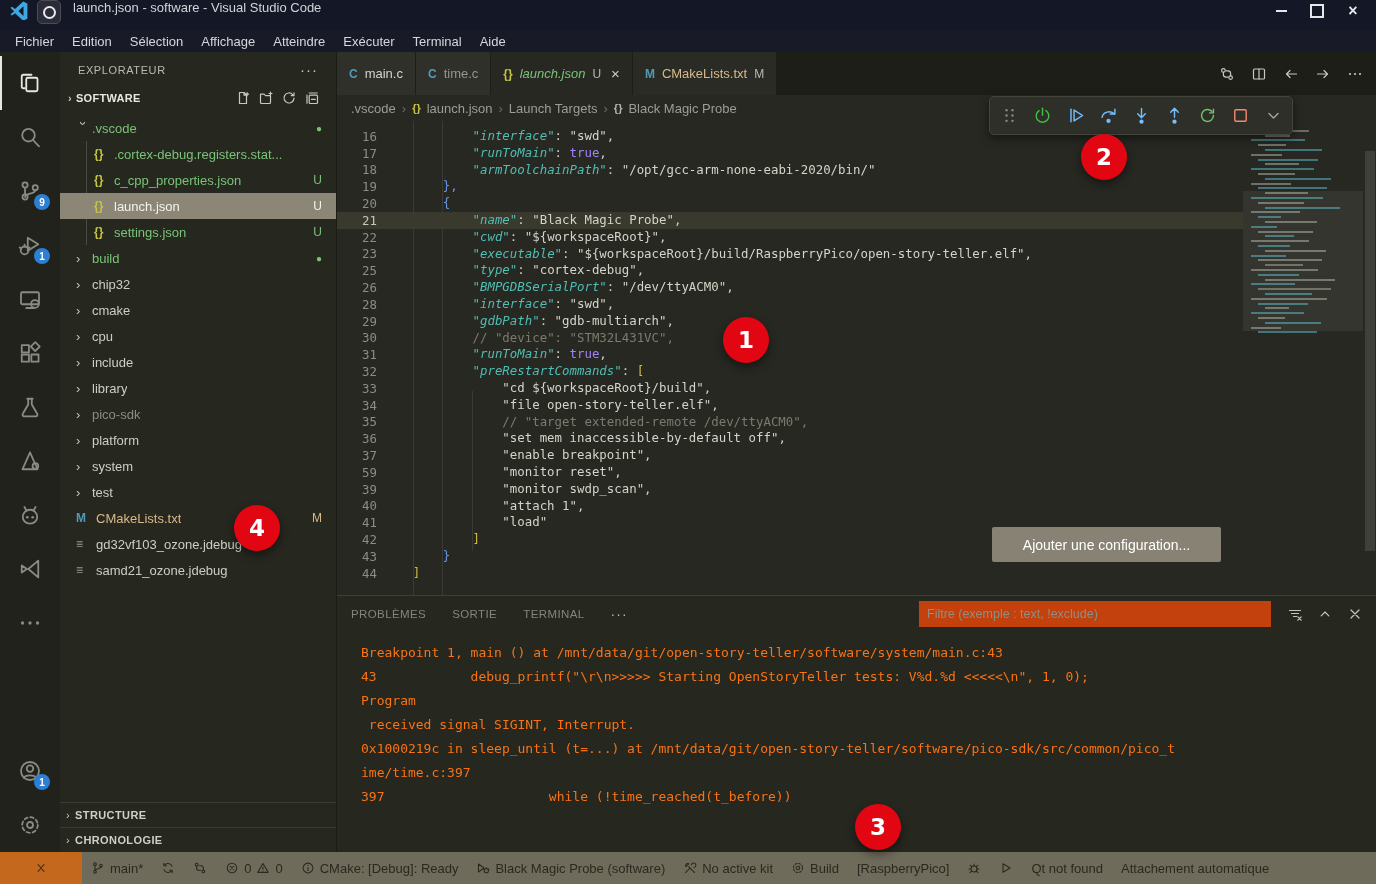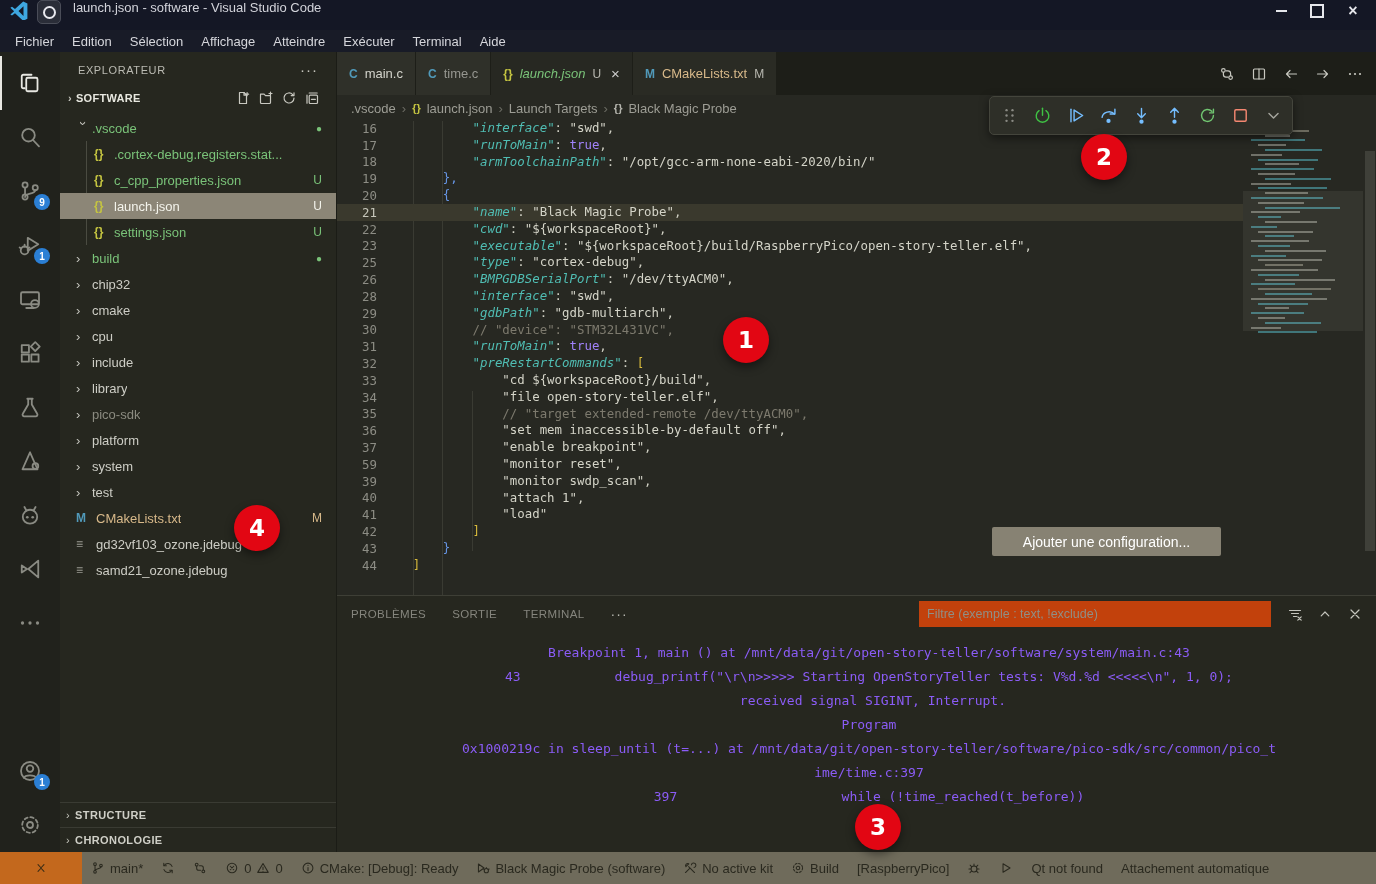--- a/index.html
+++ b/index.html
@@ -64,21 +64,21 @@
   .tab.modified .tlbl{color:#d8b98a;}
   .tab .gitb{color:#b9b9b1;font-size:12px;}
   .tab .closex{color:#cccccc;font-size:15px;margin-left:3px;}
   #editor-actions{margin-left:auto;display:flex;align-items:center;gap:16px;padding-right:14px;color:#c8c8c0;}
   #breadcrumb{position:absolute;left:0;top:43px;width:1040px;height:26px;display:flex;align-items:center;padding-left:14px;font-size:13px;color:#9d9d95;gap:6px;box-sizing:border-box;}
   .bc-sep{color:#6b6b63;}
   .bc-ico{font-weight:bold;font-size:11px;color:#c5c541;}
   .bc-ico.gray{color:#b5b5ae;}
   
   #editor{position:absolute;left:0;top:69px;width:1040px;height:474px;overflow:hidden;}
-  #code-rows{position:absolute;left:0;top:8px;width:906px;}
+  #code-rows{position:absolute;left:0;top:16px;width:906px;}
   .crow{display:flex;height:16.8px;align-items:center;}
   .crow.cur{background:#3a392d;}
   .crow .ln{width:40px;text-align:right;color:#8d8d85;font:12.4px "DejaVu Sans Mono",monospace;flex:none;}
   .crow.cur .ln{color:#c6c6ba;}
   .crow pre{margin:0 0 0 6px;font:12.4px/16.8px "DejaVu Sans Mono",monospace;white-space:pre;}
   .tok-k{color:#50beb4;font-style:italic;}
   .tok-pu{color:#cfcfc3;}
   .tok-s{color:#d4d4c8;}
   .tok-b{color:#a082fa;}
   .tok-c{color:#7d7a6e;}
@@ -86,32 +86,32 @@
   .tok-bb{color:#6796e6;}
   .guide{position:absolute;top:0;width:1px;height:474px;background:#3a3b33;}
   #minimap{position:absolute;left:906px;top:0;width:120px;height:474px;background:#272822;}
   #minimap-stripes{position:absolute;left:0;top:4px;width:120px;height:240px;}
   #minimap .slider{position:absolute;left:0;top:70px;width:120px;height:140px;background:rgba(220,220,210,.07);}
   #vscroll{position:absolute;left:1026px;top:0;width:14px;height:474px;}
   #vscroll .thumb{position:absolute;left:2px;top:30px;width:10px;height:400px;background:rgba(150,150,140,.22);}
   
   #debug-toolbar{position:absolute;left:652px;top:44px;height:37px;background:#2e2f28;border:1px solid #44453c;border-radius:5px;box-shadow:0 3px 10px rgba(0,0,0,.5);display:flex;align-items:center;padding:0 5px;gap:5px;z-index:10;}
   .dbg-btn{width:28px;height:28px;display:flex;align-items:center;justify-content:center;color:#a5a59d;}
-  #add-config{position:absolute;left:655px;top:475px;width:229px;height:29px;background:#878273;color:#fff;font-size:14px;border:none;border-radius:2px;display:flex;align-items:center;justify-content:center;z-index:5;text-align:right;}
+  #add-config{position:absolute;left:655px;top:475px;width:229px;height:35px;background:#878273;color:#fff;font-size:14px;border:none;border-radius:2px;display:flex;align-items:center;justify-content:center;z-index:5;text-align:right;}
   
   #panel{position:absolute;left:0;top:543px;width:1040px;height:257px;background:#26271f;border-top:1px solid #3e3f36;box-sizing:border-box;}
   #panel-header{height:36px;display:flex;align-items:center;padding:0 14px;box-sizing:border-box;}
   .ptab{font-size:11.5px;letter-spacing:.4px;color:#85857d;margin-right:26px;height:36px;display:flex;align-items:center;box-sizing:border-box;}
   .ptab.active{color:#e6e6de;border-bottom:1px solid #b8b8ac;}
   #panel-more{color:#b5b5ad;font-size:14px;letter-spacing:1px;margin-right:20px;}
   #panel-filter{margin-left:auto;width:352px;height:26px;background:#c2410c;border:none;color:#d5d5cb;font-size:12.5px;padding:0 8px;box-sizing:border-box;}
   #panel-filter::placeholder{color:#8f8f86;}
   #panel-actions{display:flex;align-items:center;gap:14px;padding-left:16px;color:#c5c5bd;}
   #console{position:absolute;left:0;top:45px;width:1040px;}
-  .con-line{padding-left:24px;font:13px/24px "DejaVu Sans Mono",monospace;color:#8b5cf6;white-space:pre;text-align:center;}
+  .con-line{padding-left:24px;font:13px/24px "DejaVu Sans Mono",monospace;color:#f97316;white-space:pre;}
   
   #statusbar{position:absolute;left:0;top:852px;width:1376px;height:32px;background:#6f6b5b;display:flex;align-items:center;overflow:hidden;color:#2a291f;font-size:13px;}
   .sb-item{display:flex;align-items:center;gap:5px;padding:0 9px;height:32px;white-space:nowrap;flex:none;}
   .sb-item.remote{background:#c3681d;color:#3a2c16;padding:0 34px;}
   
   .som{position:absolute;width:46px;height:46px;margin:-23px 0 0 -23px;border-radius:50%;background:#e20613;color:#fff;
     font:bold 23px "DejaVu Sans",sans-serif;display:flex;align-items:center;justify-content:center;
     box-shadow:0 4px 10px rgba(0,0,0,.45);z-index:90;}
   svg{display:block;}
 </style>
@@ -760,22 +760,22 @@
                   <path d="M4 4l8 8M12 4l-8 8"></path>
                 </svg>
               </span>
             </span>
           </span>
       </div>
       <div id="console">
           <div class="con-line">Breakpoint 1, main () at /mnt/data/git/open-story-teller/software/system/main.c:43</div>
           <div class="con-line">43            debug_printf("\r\n&gt;&gt;&gt;&gt;&gt; Starting OpenStoryTeller tests: V%d.%d &lt;&lt;&lt;&lt;&lt;\n", 1, 0);</div>
           <div class="con-line"></div>
+          <div class="con-line">Program</div>
           <div class="con-line"> received signal SIGINT, Interrupt.</div>
-          <div class="con-line">Program</div>
           <div class="con-line">0x1000219c in sleep_until (t=...) at /mnt/data/git/open-story-teller/software/pico-sdk/src/common/pico_t</div>
           <div class="con-line">ime/time.c:397</div>
           <div class="con-line">397                     while (!time_reached(t_before))</div>
         </div>
 
     </div>
   </div>
 
   <div id="statusbar">
       <div class="sb-item remote">

